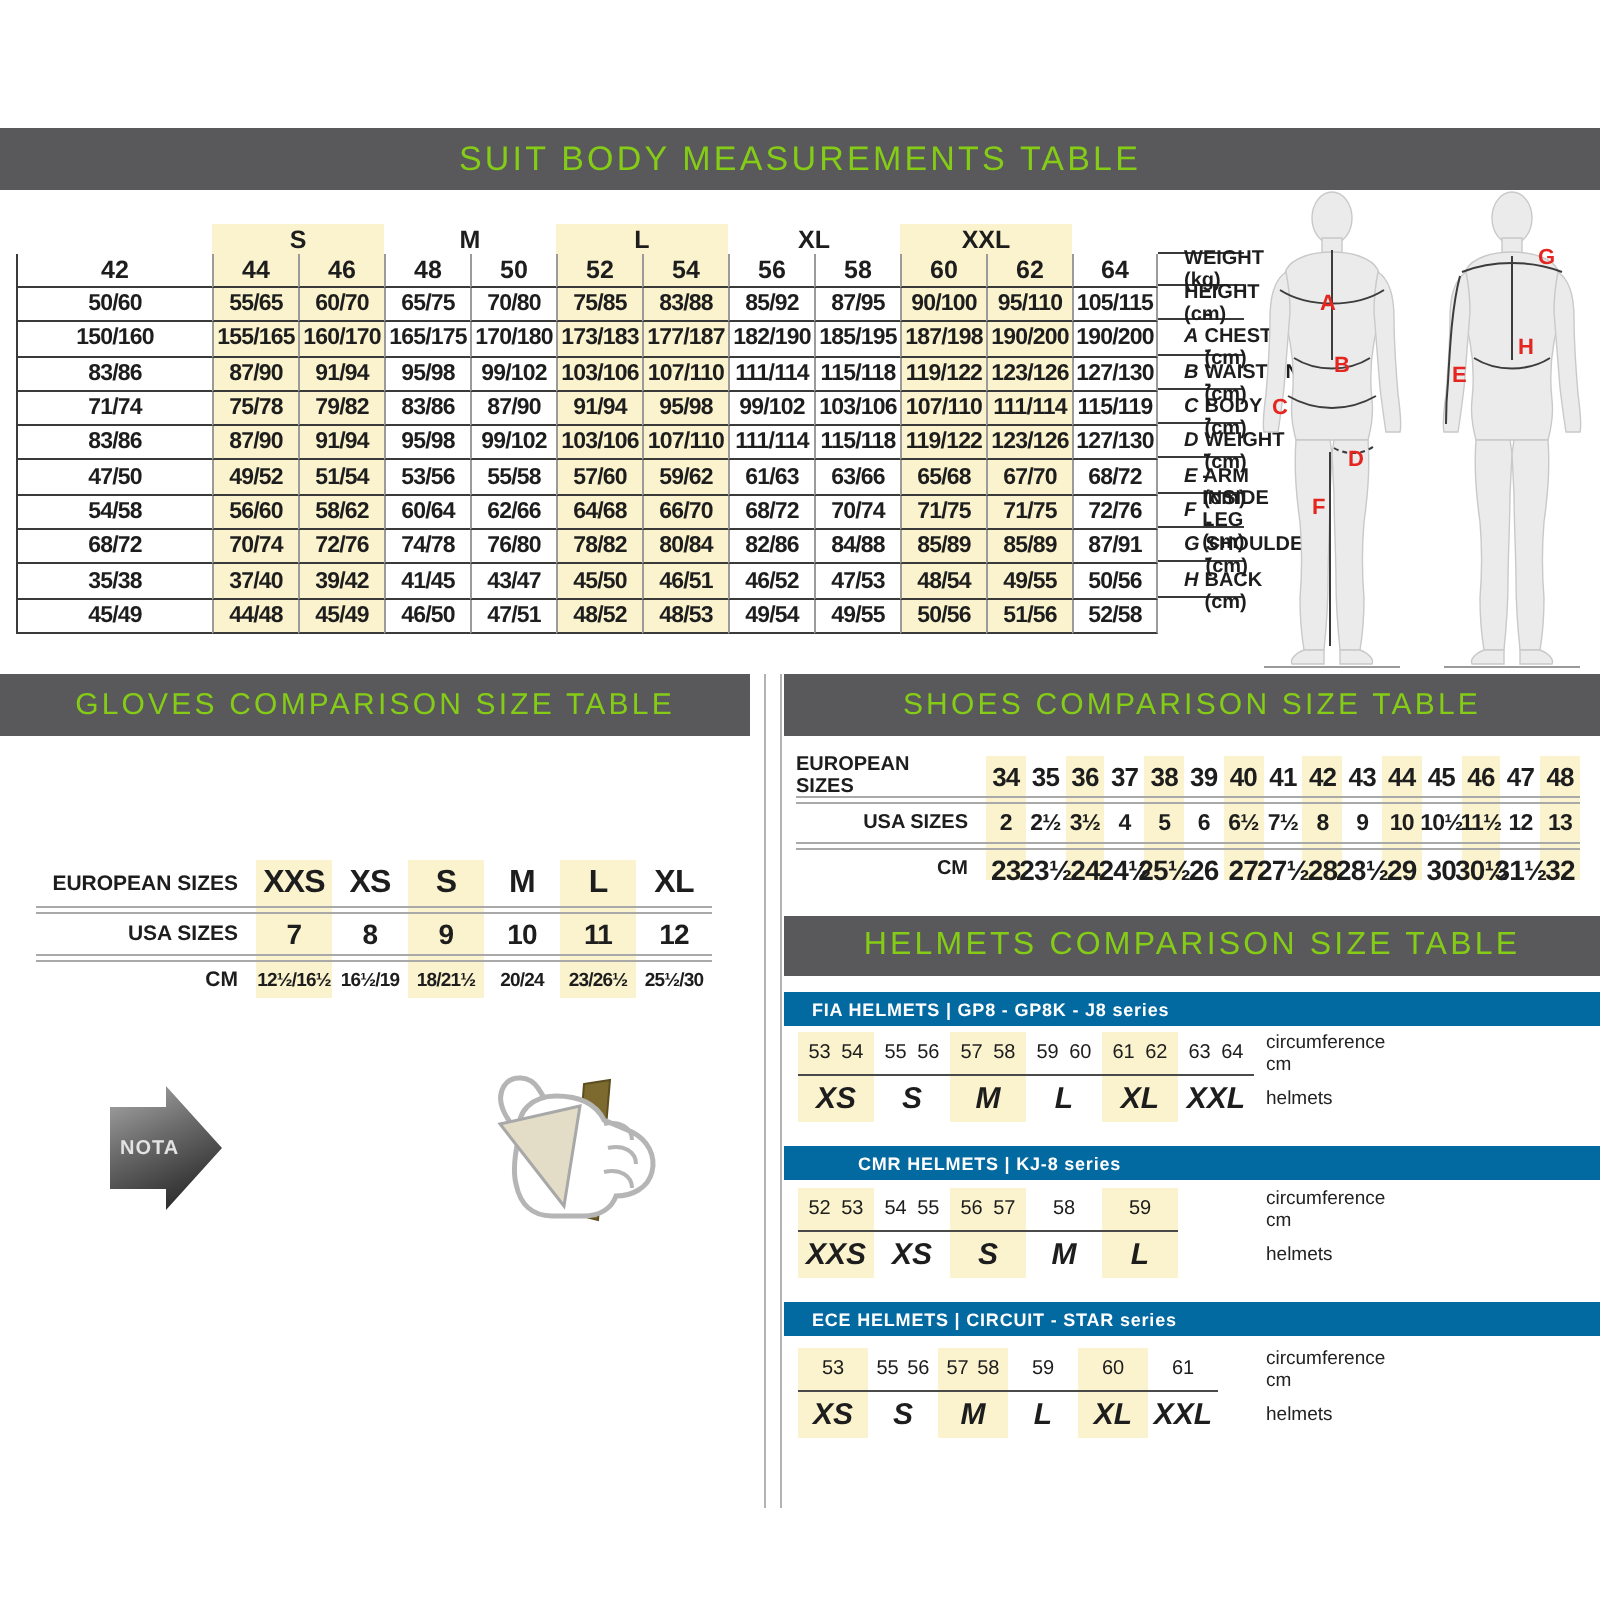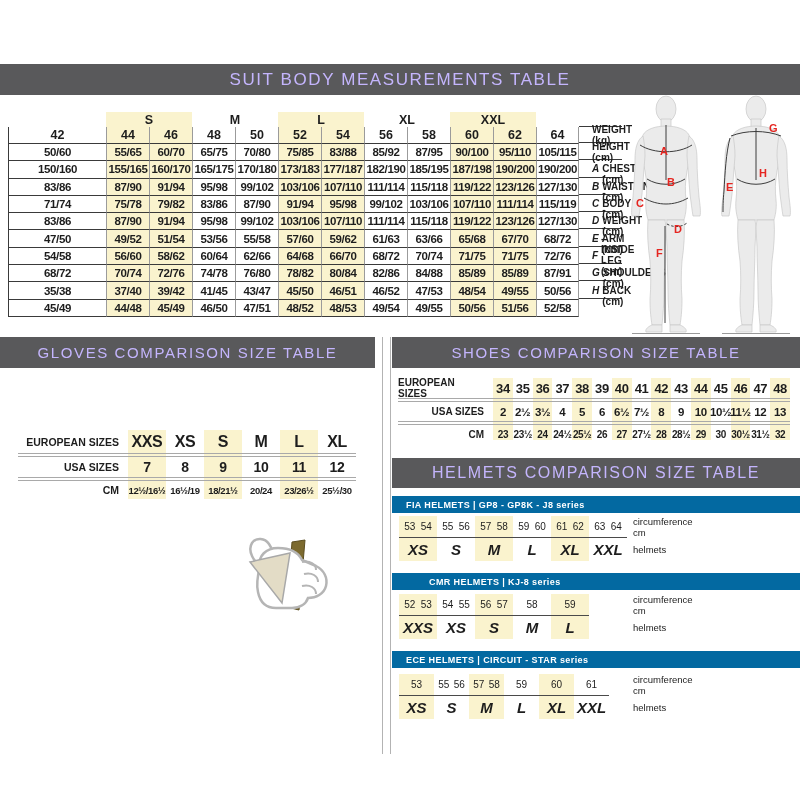--- a/index.html
+++ b/index.html
@@ -1,20 +1,20 @@
 <!DOCTYPE html>
 <html><head>
 <meta charset="utf-8">
 <style>
   html,body{margin:0;padding:0;}
   body{width:800px;height:800px;position:relative;background:#fff;
        font-family:"Liberation Sans",sans-serif;color:#1d1d1d;overflow:hidden;}
 
   
-  .bar{position:absolute;background:#59595b;color:#c4b5fd;display:flex;align-items:center;
+  .bar{position:absolute;background:#59595b;color:#84cc16;display:flex;align-items:center;
        justify-content:center;letter-spacing:1.6px;font-weight:400;}
   #suit-bar{left:0;top:64px;width:800px;height:31px;font-size:17px;}
   #gloves-bar{left:0;top:337px;width:375px;height:31px;font-size:15px;}
   #shoes-bar{left:392px;top:337px;width:408px;height:31px;font-size:15px;}
   #helmets-bar{left:392px;top:458px;width:408px;height:30px;font-size:16px;}
 
   .vdivider{position:absolute;width:1px;background:#b3b3b3;top:337px;height:417px;}
   #vdiv1{left:382px;} #vdiv2{left:390px;}
 
   .hl{background:#faf3ce;}
@@ -43,21 +43,21 @@
   #shoes-table{left:398px;top:378px;grid-template-columns:95px repeat(15,19.8px);
                grid-template-rows:20px 4px 19px 4px 19px;}
   .crow-label{font-weight:bold;display:flex;align-items:center;justify-content:flex-end;
               padding-right:9px;font-size:10.5px;z-index:1;}
   .ccell{display:flex;align-items:center;justify-content:center;font-weight:bold;z-index:1;letter-spacing:-0.4px;}
   #gloves-table .ccell.r0{font-size:16px;}
   #gloves-table .ccell.r1{font-size:14px;}
   #gloves-table .ccell.r2{font-size:9.5px;}
   #shoes-table .ccell.r0{font-size:13px;}
   #shoes-table .ccell.r1{font-size:11.5px;}
-  #shoes-table .ccell.r2{font-size:10px;}
+  #shoes-table .ccell.r2{font-size:14px;}
   #shoes-table .crow-label{font-size:10px;}
   .dline{grid-column:1 / -1;height:4px;border-top:1px solid #a9a9a9;border-bottom:1px solid #a9a9a9;
          box-sizing:border-box;z-index:1;}
   .stripe{position:absolute;background:#faf3ce;z-index:0;}
 
   
   .series-bar{position:absolute;left:392px;width:408px;height:17px;background:#0369a1;color:#fff;
               font-size:9px;font-weight:bold;display:flex;align-items:center;padding-left:14px;
               box-sizing:border-box;letter-spacing:0.4px;}
   .htable{position:absolute;left:399px;height:45px;}
@@ -557,20 +557,23 @@
           <div class="hg-size">XXL</div>
         </div>
       </div>
       <div class="hline" style="width: 210px;"></div>
       <div class="hlabel circ">circumference cm</div>
       <div class="hlabel size">helmets</div>
     </div>
   </div>
 
 <div id="note">
+  <div class="note-arrow">
+    <span>NOTA</span>
+  </div>
 </div>
 
 <svg width="105" height="80" viewBox="0 0 105 80" style="position:absolute;left:232px;top:536px;">
   <path d="M60,6 L73,4 L67,74 L55,71 Z" fill="#7c6a2f" stroke="#5c4e20" stroke-width="1"></path>
   <path d="M30,32 C22,26 15,15 20,7 C24,1 33,2 37,8 C41,14 45,22 47,28 Z" fill="#fff" stroke="#b5b5b5" stroke-width="2.5"></path>
   <path d="M28,30 C26,20 34,12 46,12 C58,12 66,16 70,24 L84,30 C92,34 96,42 94,50 C92,58 84,62 76,62 C74,68 68,72 60,72 L44,72 C34,72 28,66 26,56 C24,48 26,38 28,30 Z" fill="#fff" stroke="#b5b5b5" stroke-width="2.5"></path>
   <path d="M70,26 C78,24 84,28 84,34 M72,38 C80,36 86,40 86,46 M70,50 C78,48 84,52 84,58" fill="none" stroke="#b5b5b5" stroke-width="2"></path>
   <path d="M18,26 L58,17 L50,67 Z" fill="#e3dcc6" stroke="#a8a8a8" stroke-width="1.5"></path>
 </svg>
 

